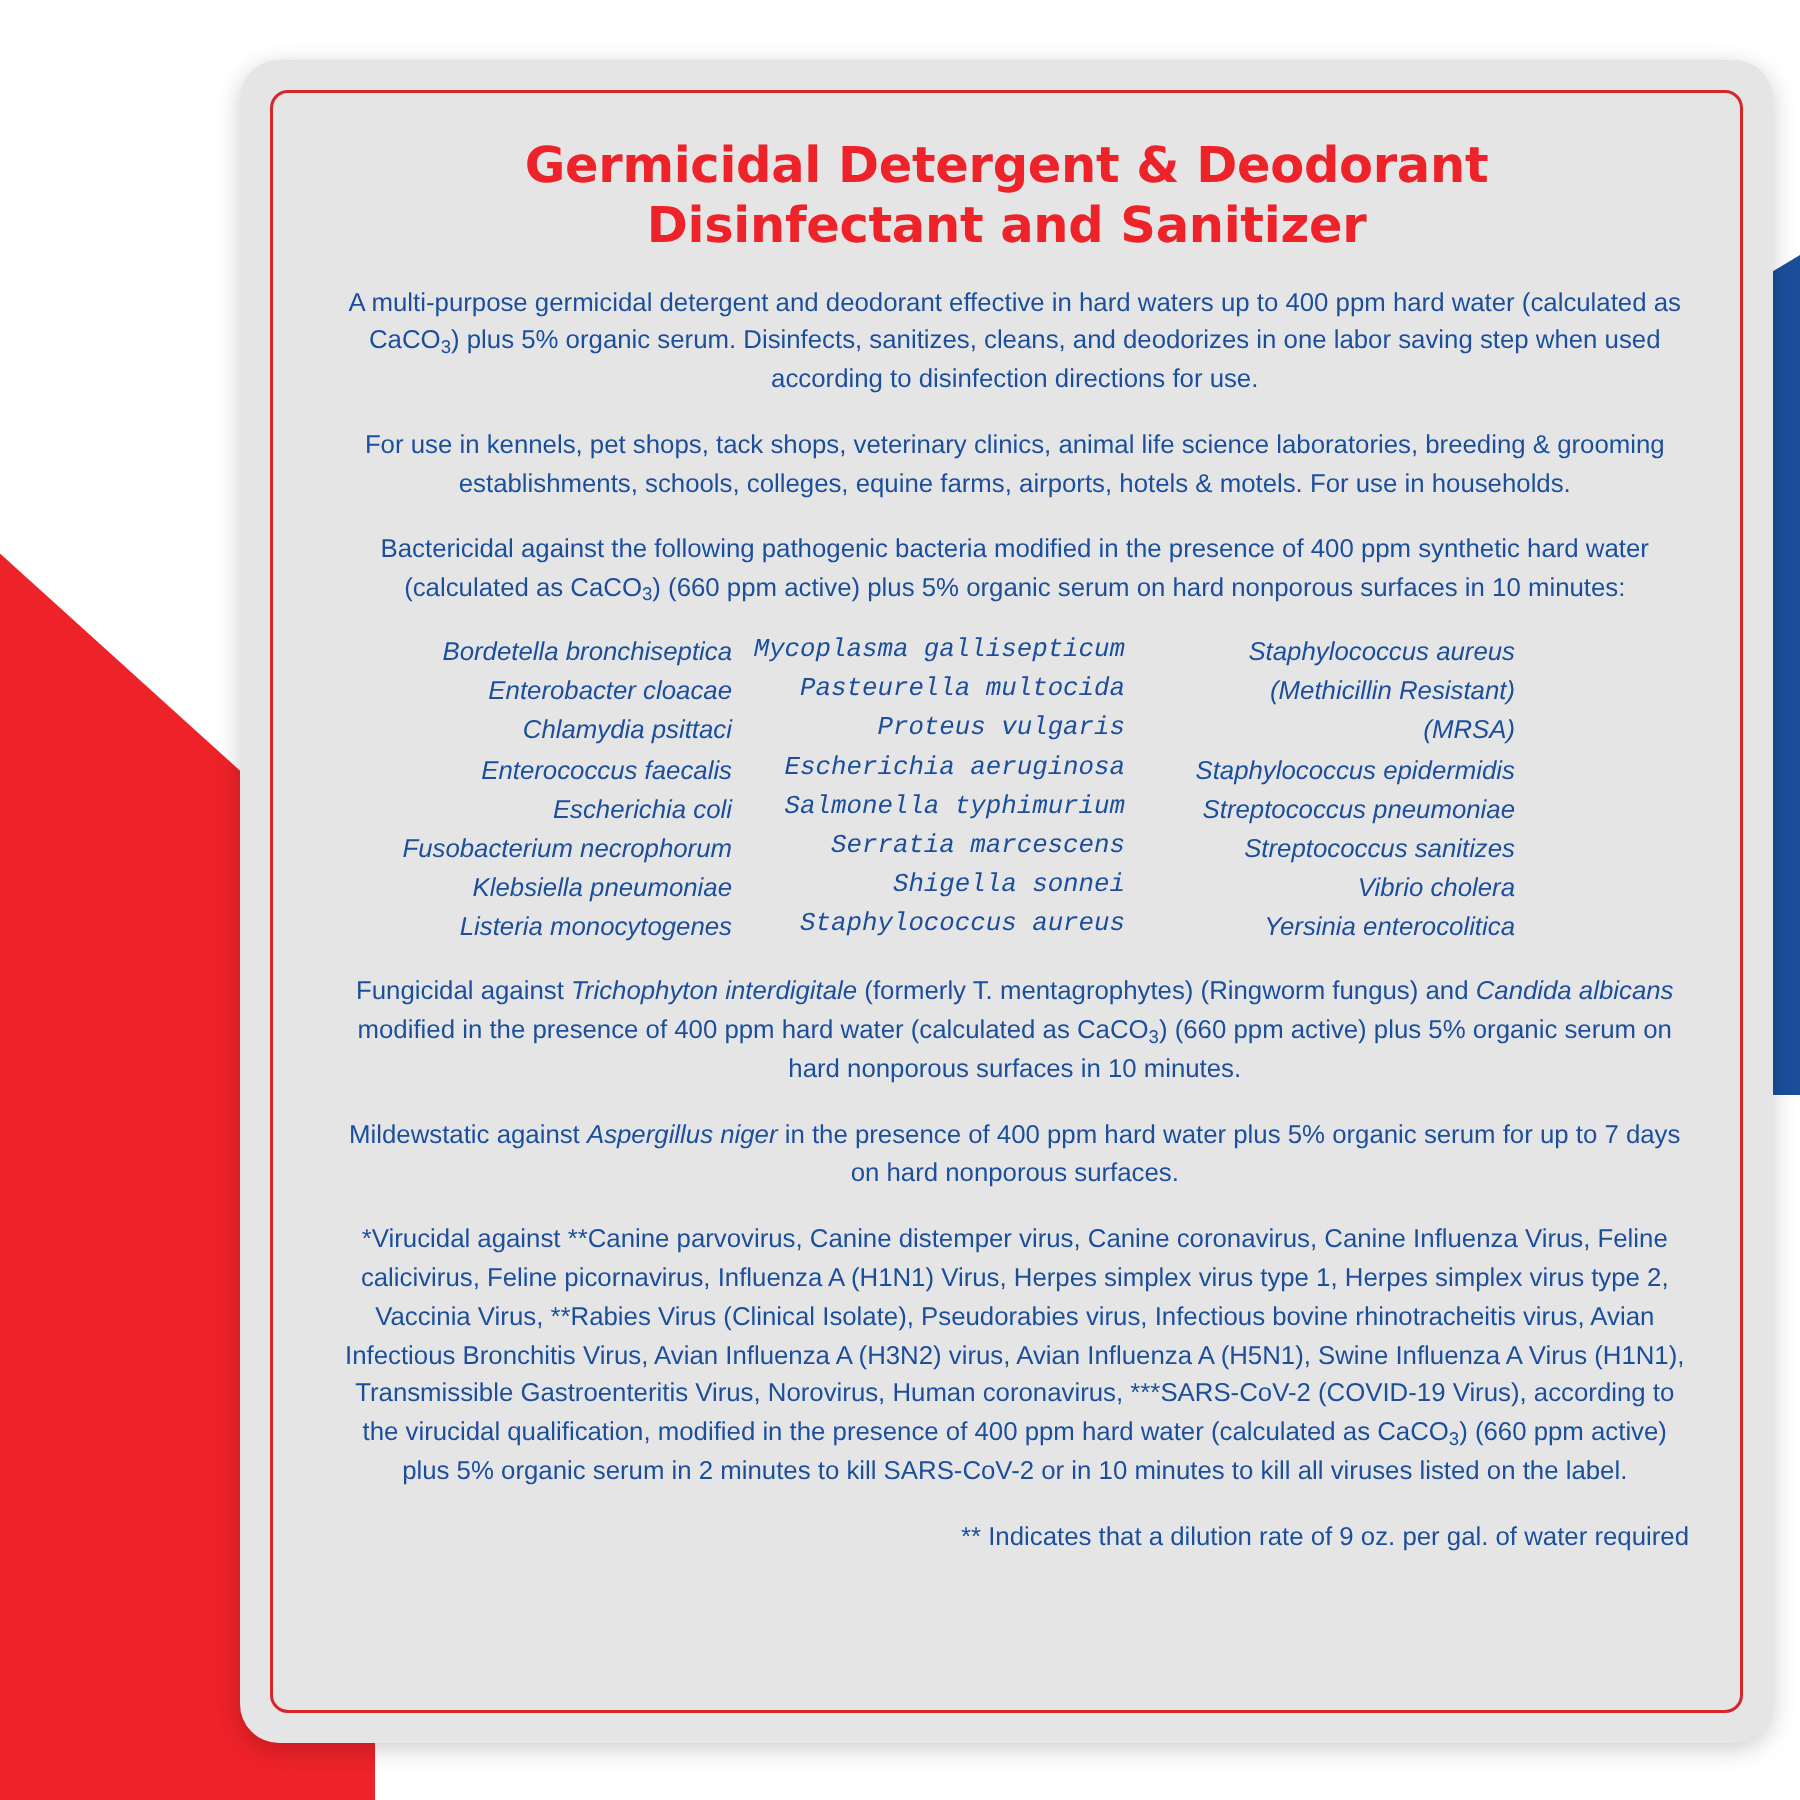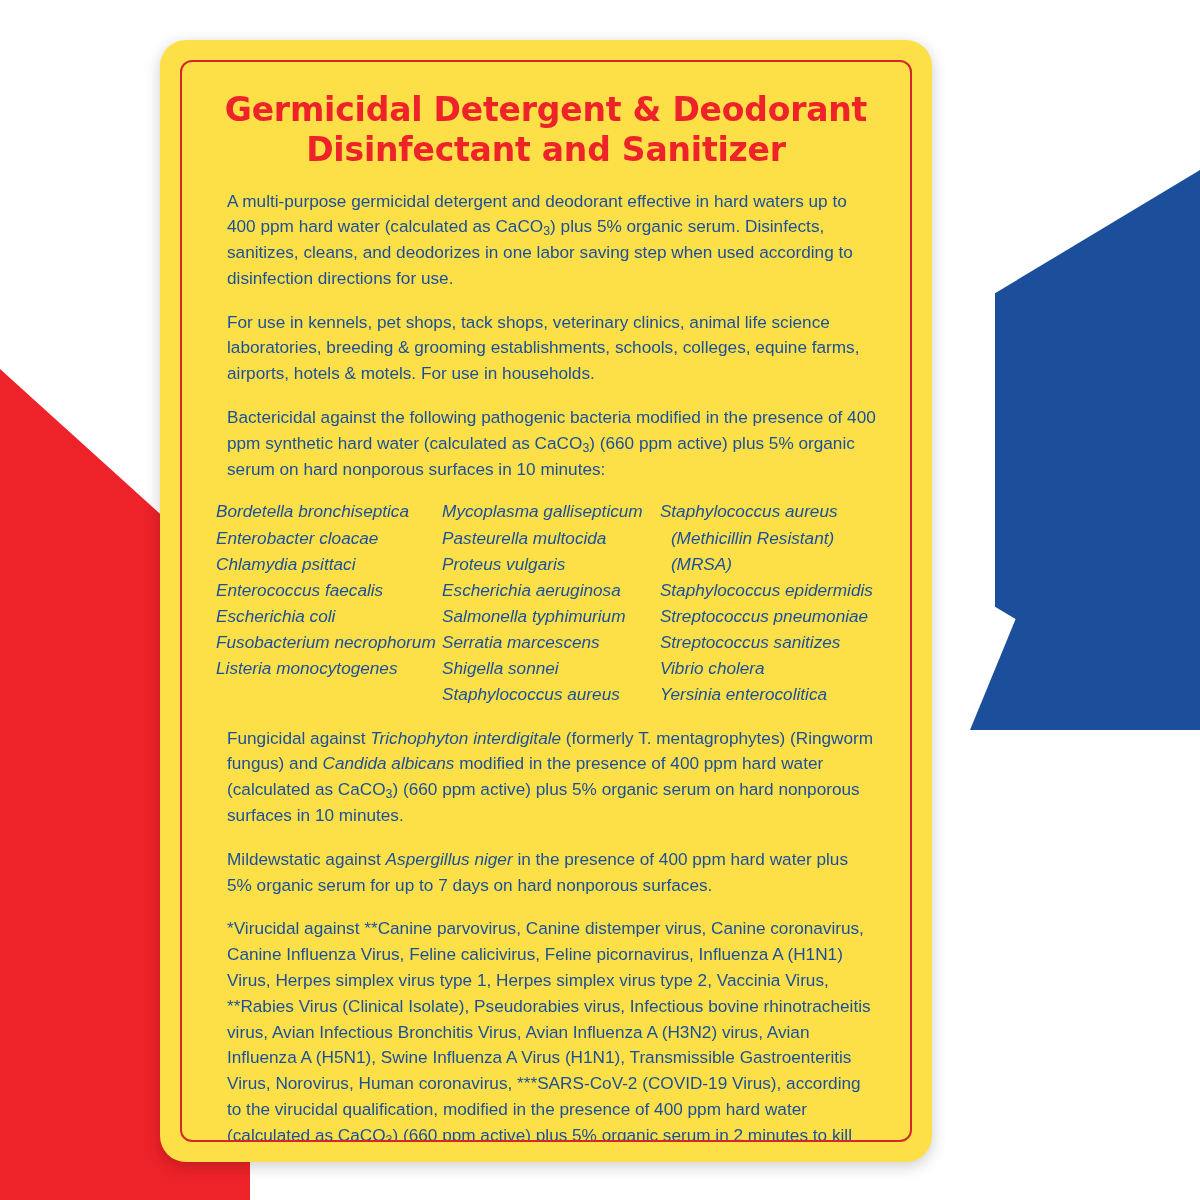--- a/index.html
+++ b/index.html
@@ -47,23 +47,23 @@
     height: 560px;
     background: #1b4f9c;
     clip-path: polygon(100% 0, 100% 100%, 0 78%, 0 22%);
   }
 
   
   .card {
     position: absolute;
     left: 160px;
     top: 40px;
-    width: 772px;
+    width: 1022px;
     height: 1122px;
-    background: #fde047;
+    background: #e5e5e5;
     border-radius: 26px;
     box-shadow: 0 4px 16px rgba(0,0,0,0.20);
     box-sizing: border-box;
   }
   .card-inner {
     position: absolute;
     left: 20px;
     top: 20px;
     right: 20px;
     bottom: 20px;
@@ -86,43 +86,43 @@
   }
   h1.title .line {
     display: block;
   }
 
   p.body {
     color: #1b4f9c;
     font-size: 17.2px;
     line-height: 1.5;
     margin: 0 0 18px 11px;
-    text-align: left;
+    text-align: center;
   }
   p.body.tight {
     margin-bottom: 16px;
   }
   .ital { font-style: italic; }
   sub { font-size: 0.72em; vertical-align: baseline; position: relative; bottom: -0.25em; }
 
   
   .organism-block {
     display: flex;
     margin: 4px 0 18px 0;
     color: #1b4f9c;
   }
   .organism-col {
     font-style: italic;
     font-size: 17.2px;
     line-height: 1.52;
   }
   .organism-col.c1 { width: 272px; }
-  .organism-col.c2 { width: 262px; }
+  .organism-col.c2 { width: 262px; font-family: Liberation Mono, monospace; }
   .organism-col.c3 { width: 260px; }
-  .organism-col div { white-space: nowrap; }
+  .organism-col div { white-space: nowrap; text-align: right; }
   .organism-col div.indent { padding-left: 11px; }
 
   .footnote {
     color: #1b4f9c;
     font-size: 17.2px;
     line-height: 1.5;
     margin: 0 0 4px 0;
     text-align: right;
   }
 </style>
@@ -150,20 +150,21 @@
     <p class="body tight"><span>Bactericidal against the following pathogenic bacteria modified in the presence of 400 ppm synthetic hard water (calculated as CaCO</span><sub>3</sub><span>) (660 ppm active) plus 5% organic serum on hard nonporous surfaces in 10 minutes:</span></p>
 
     <div class="organism-block">
       <div class="organism-col c1">
         <div>Bordetella bronchiseptica</div>
         <div>Enterobacter cloacae</div>
         <div>Chlamydia psittaci</div>
         <div>Enterococcus faecalis</div>
         <div>Escherichia coli</div>
         <div>Fusobacterium necrophorum</div>
+        <div>Klebsiella pneumoniae</div>
         <div>Listeria monocytogenes</div>
       </div>
       <div class="organism-col c2">
         <div>Mycoplasma gallisepticum</div>
         <div>Pasteurella multocida</div>
         <div>Proteus vulgaris</div>
         <div>Escherichia aeruginosa</div>
         <div>Salmonella typhimurium</div>
         <div>Serratia marcescens</div>
         <div>Shigella sonnei</div>

